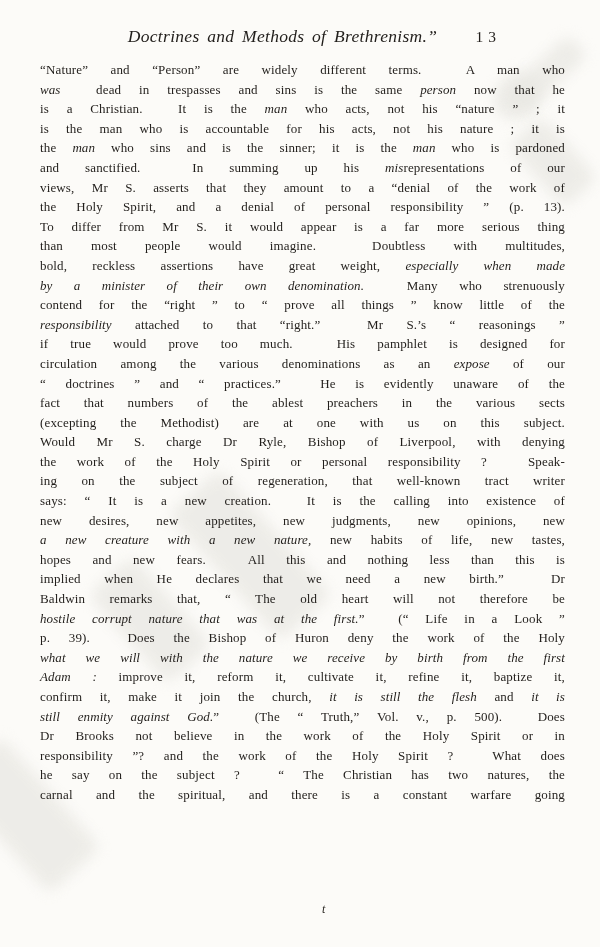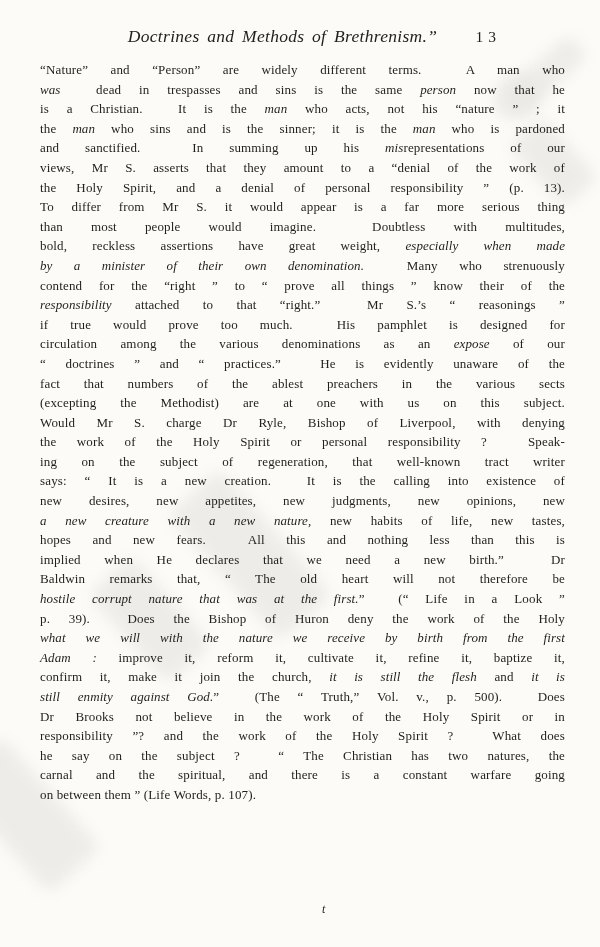--- a/index.html
+++ b/index.html
@@ -102,29 +102,30 @@
 
   <div class="running-header">
     <span class="running-title">Doctrines and Methods of Brethrenism.”</span>
     <span class="page-number">13</span>
   </div>
 
   <div class="page-body">
       <div class="line"><span>“Nature” and “Person” are widely different terms.&nbsp; A man who</span></div>
       <div class="line"><em>was</em><span>&nbsp; dead in trespasses and sins is the same </span><em>person</em><span> now that he</span></div>
       <div class="line"><span>is a Christian.&nbsp; It is the </span><em>man</em><span> who acts, not his “nature ” ; it</span></div>
+      <div class="line"><span>is the man who is accountable for his acts, not his nature ; it is</span></div>
       <div class="line"><span>the </span><em>man</em><span> who sins and is the sinner; it is the </span><em>man</em><span> who is pardoned</span></div>
       <div class="line"><span>and sanctified.&nbsp; In summing up his </span><em>mis</em><span>representations of our</span></div>
       <div class="line"><span>views, Mr S. asserts that they amount to a “denial of the work of</span></div>
       <div class="line"><span>the Holy Spirit, and a denial of personal responsibility ” (p. 13).</span></div>
       <div class="line"><span>To differ from Mr S. it would appear is a far more serious thing</span></div>
       <div class="line"><span>than most people would imagine.&nbsp; Doubtless with multitudes,</span></div>
       <div class="line"><span>bold, reckless assertions have great weight, </span><em>especially when made</em></div>
       <div class="line"><em>by a minister of their own denomination.</em><span>&nbsp; Many who strenuously</span></div>
-      <div class="line"><span>contend for the “right ” to “ prove all things ” know their of the</span></div>
+      <div class="line"><span>contend for the “right ” to “ prove all things ” know little of the</span></div>
       <div class="line"><em>responsibility</em><span> attached to that “right.”&nbsp; Mr S.’s “ reasonings ”</span></div>
       <div class="line"><span>if true would prove too much.&nbsp; His pamphlet is designed for</span></div>
       <div class="line"><span>circulation among the various denominations as an </span><em>expose</em><span> of our</span></div>
       <div class="line"><span>“ doctrines ” and “ practices.”&nbsp; He is evidently unaware of the</span></div>
       <div class="line"><span>fact that numbers of the ablest preachers in the various sects</span></div>
       <div class="line"><span>(excepting the Methodist) are at one with us on this subject.</span></div>
       <div class="line"><span>Would Mr S. charge Dr Ryle, Bishop of Liverpool, with denying</span></div>
       <div class="line"><span>the work of the Holy Spirit or personal responsibility ?&nbsp; Speak-</span></div>
       <div class="line"><span>ing on the subject of regeneration, that well-known tract writer</span></div>
       <div class="line"><span>says: “ It is a new creation.&nbsp; It is the calling into existence of</span></div>
@@ -136,18 +137,17 @@
       <div class="line"><em>hostile corrupt nature that was at the first.</em><span>”&nbsp; (“ Life in a Look ”</span></div>
       <div class="line"><span>p. 39).&nbsp; Does the Bishop of Huron deny the work of the Holy</span></div>
       <div class="line"><em>what we will with the nature we receive by birth from the first</em></div>
       <div class="line"><em>Adam :</em><span> improve it, reform it, cultivate it, refine it, baptize it,</span></div>
       <div class="line"><span>confirm it, make it join the church, </span><em>it is still the flesh</em><span> and </span><em>it is</em></div>
       <div class="line"><em>still enmity against God.</em><span>”&nbsp; (The “ Truth,” Vol. v., p. 500).&nbsp; Does</span></div>
       <div class="line"><span>Dr Brooks not believe in the work of the Holy Spirit or in</span></div>
       <div class="line"><span>responsibility ”? and the work of the Holy Spirit ?&nbsp; What does</span></div>
       <div class="line"><span>he say on the subject ?&nbsp; “ The Christian has two natures, the</span></div>
       <div class="line"><span>carnal and the spiritual, and there is a constant warfare going</span></div>
-      <div class="line last"><span>on between them ” (Life Words, p. 107).</span></div>
     </div>
 
   <div class="printer-mark">t</div>
 
 </div>
 
 </body></html>

